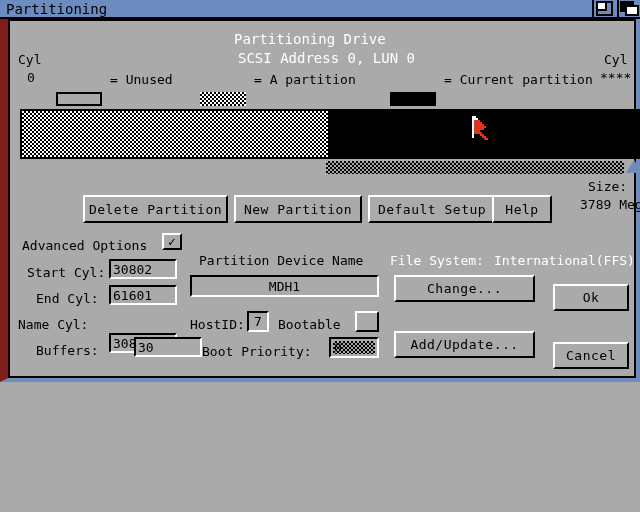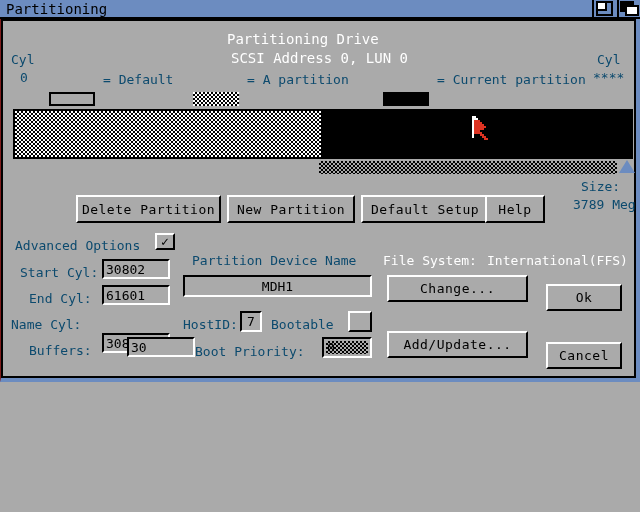--- a/index.html
+++ b/index.html
@@ -58,40 +58,40 @@
   #gadget-depth { right: 0px; border-right: 0; }
   .gad-glyph { position: absolute; }
 
   
   #winbody {
     position: absolute;
     left: 0; top: 19px;
     width: 640px;
     height: 363px;
     box-sizing: border-box;
-    border-left: 1px solid #7f1d1d;
+    border-left: 8px solid #7f1d1d;
     border-right: 4px solid #6c8cc0;
     border-bottom: 4px solid #6c8cc0;
     background: #aaaaaa;
   }
   #winbody-inner {
     position: absolute;
     left: 0; top: 0;
     right: 0; bottom: 0;
     border: 2px solid #000;
     box-sizing: border-box;
     background: #aaaaaa;
   }
 
   
   .txt {
     position: absolute;
     font-size: 13px;
     line-height: 15px;
-    color: #0c4a6e;
+    color: #000000;
     white-space: nowrap;
   }
   .txt.white { color: #ffffff; }
 
   
   .btn {
     position: absolute;
     background: #aaaaaa;
     box-sizing: border-box;
     border-top: 2px solid #ffffff;
@@ -257,21 +257,21 @@
       <div class="txt white" style="left:224px; top:11px; font-size:14px;">Partitioning Drive</div>
       <div class="txt white" style="left:228px; top:30px; font-size:14px;">SCSI Address 0, LUN 0</div>
 
       <div class="txt" style="left:8px; top:31px;">Cyl</div>
       <div class="txt" style="left:17px; top:49px;">0</div>
 
       <div class="txt" style="left:594px; top:31px;">Cyl</div>
       <div class="txt" style="left:590px; top:49px;">****</div>
 
       <div id="legend-unused"></div>
-      <div class="txt" style="left:100px; top:51px;">= Default</div>
+      <div class="txt" style="left:100px; top:51px;">= Unused</div>
 
       <div id="legend-apart" class="dither-bw"></div>
       <div class="txt" style="left:244px; top:51px;">= A partition</div>
 
       <div id="legend-current"></div>
       <div class="txt" style="left:434px; top:51px;">= Current partition</div>
 
       <div id="map-frame">
         <div id="map-part-a" class="dither-bw"></div>
         <div id="map-part-cur"></div>

